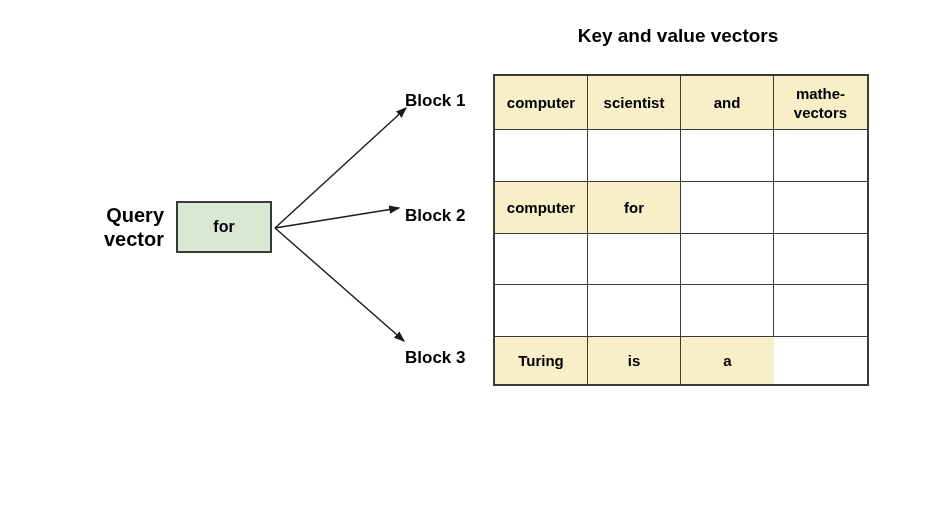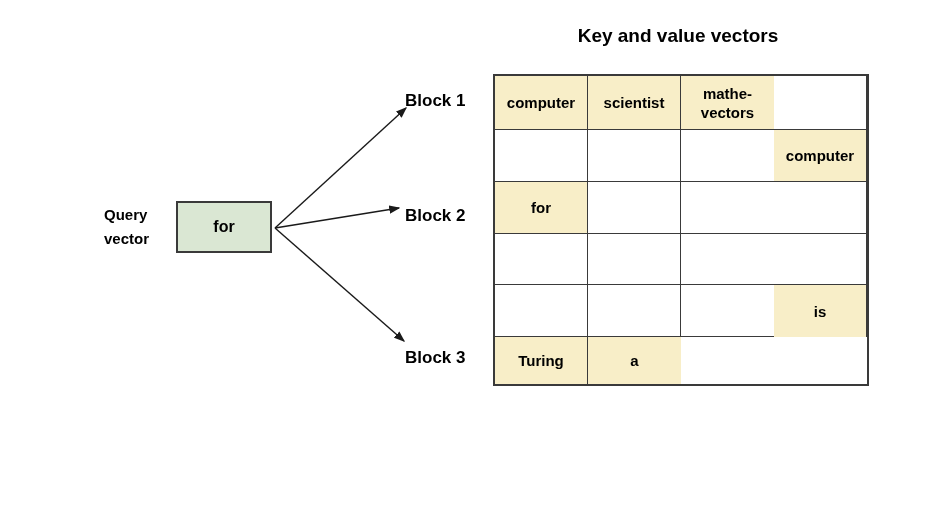--- a/index.html
+++ b/index.html
@@ -64,24 +64,25 @@
     line-height: 20px;
     color: #000000;
   }
   .block-label.b1 { top: 91px; }
   .block-label.b2 { top: 206px; }
   .block-label.b0 { top: 348px; }
   .query-label {
     position: absolute;
     left: 104px;
     top: 203px;
-    font-size: 15px;
+    font-size: 20px;
     line-height: 24px;
     white-space: pre-line;
     color: #000000;
+    text-align: right;
   }
   .query-box {
     position: absolute;
     left: 176px;
     top: 201px;
     width: 96px;
     height: 52px;
     box-sizing: border-box;
     border: 2px solid #3a3a3a;
     background: #dae7d3;
@@ -125,20 +126,21 @@
   </div>
 
   <div class="block-label b1">Block 1</div>
   <div class="block-label b2">Block 2</div>
   <div class="block-label b0">Block 3</div>
 
   <div class="kv-table">
 
     <div class="cell hl">computer</div>
     <div class="cell hl">scientist</div>
+    <div class="cell hl">and</div>
     <div class="cell col-last hl">mathe-
 vectors</div>
 
     <div class="cell"></div>
     <div class="cell"></div>
     <div class="cell"></div>
     <div class="cell col-last"></div>
 
     <div class="cell hl">computer</div>
     <div class="cell hl">for</div>
@@ -148,18 +150,18 @@
     <div class="cell"></div>
     <div class="cell"></div>
     <div class="cell"></div>
     <div class="cell col-last"></div>
 
     <div class="cell"></div>
     <div class="cell"></div>
     <div class="cell"></div>
     <div class="cell col-last"></div>
 
+    <div class="cell row-last hl">Turing</div>
     <div class="cell row-last hl">is</div>
-    <div class="cell row-last hl">Turing</div>
     <div class="cell row-last col-last hl">a</div>
   </div>
 
 </div>
 
 </body></html>

